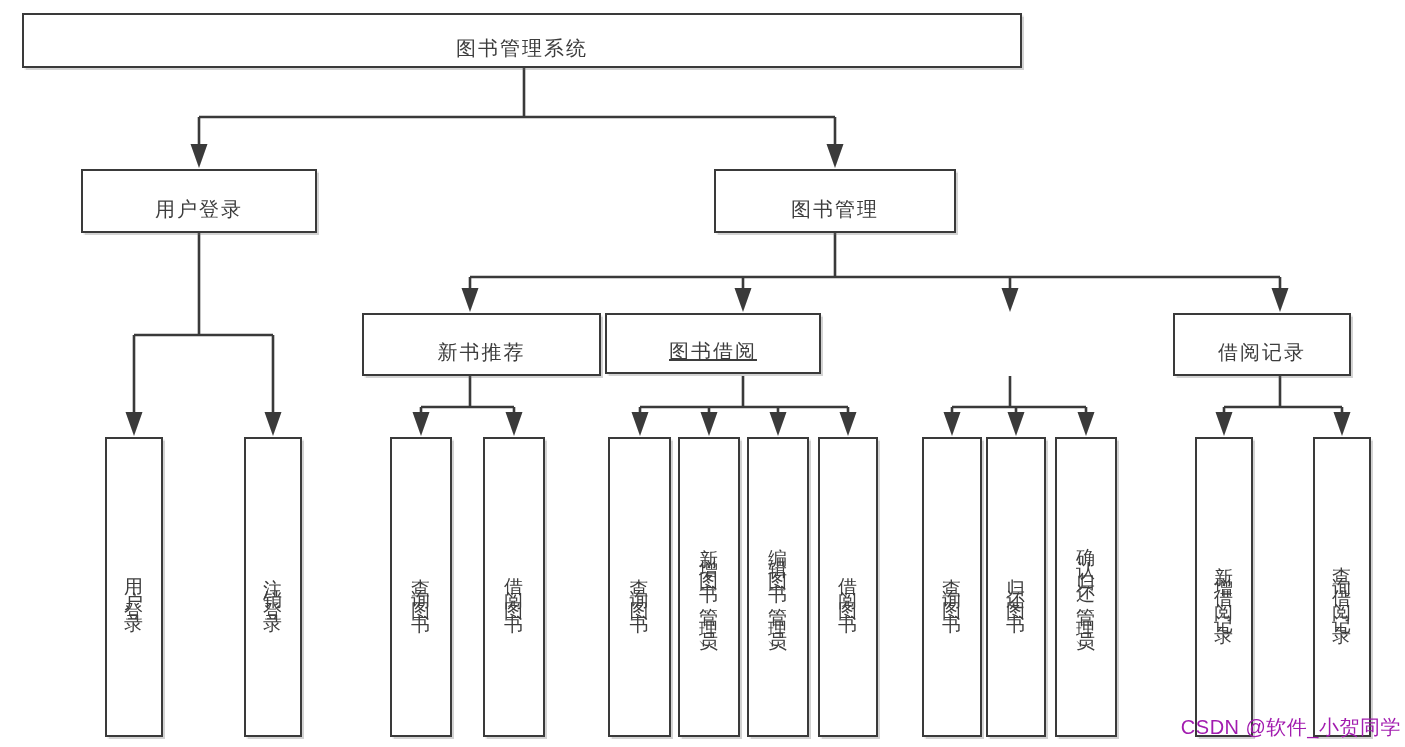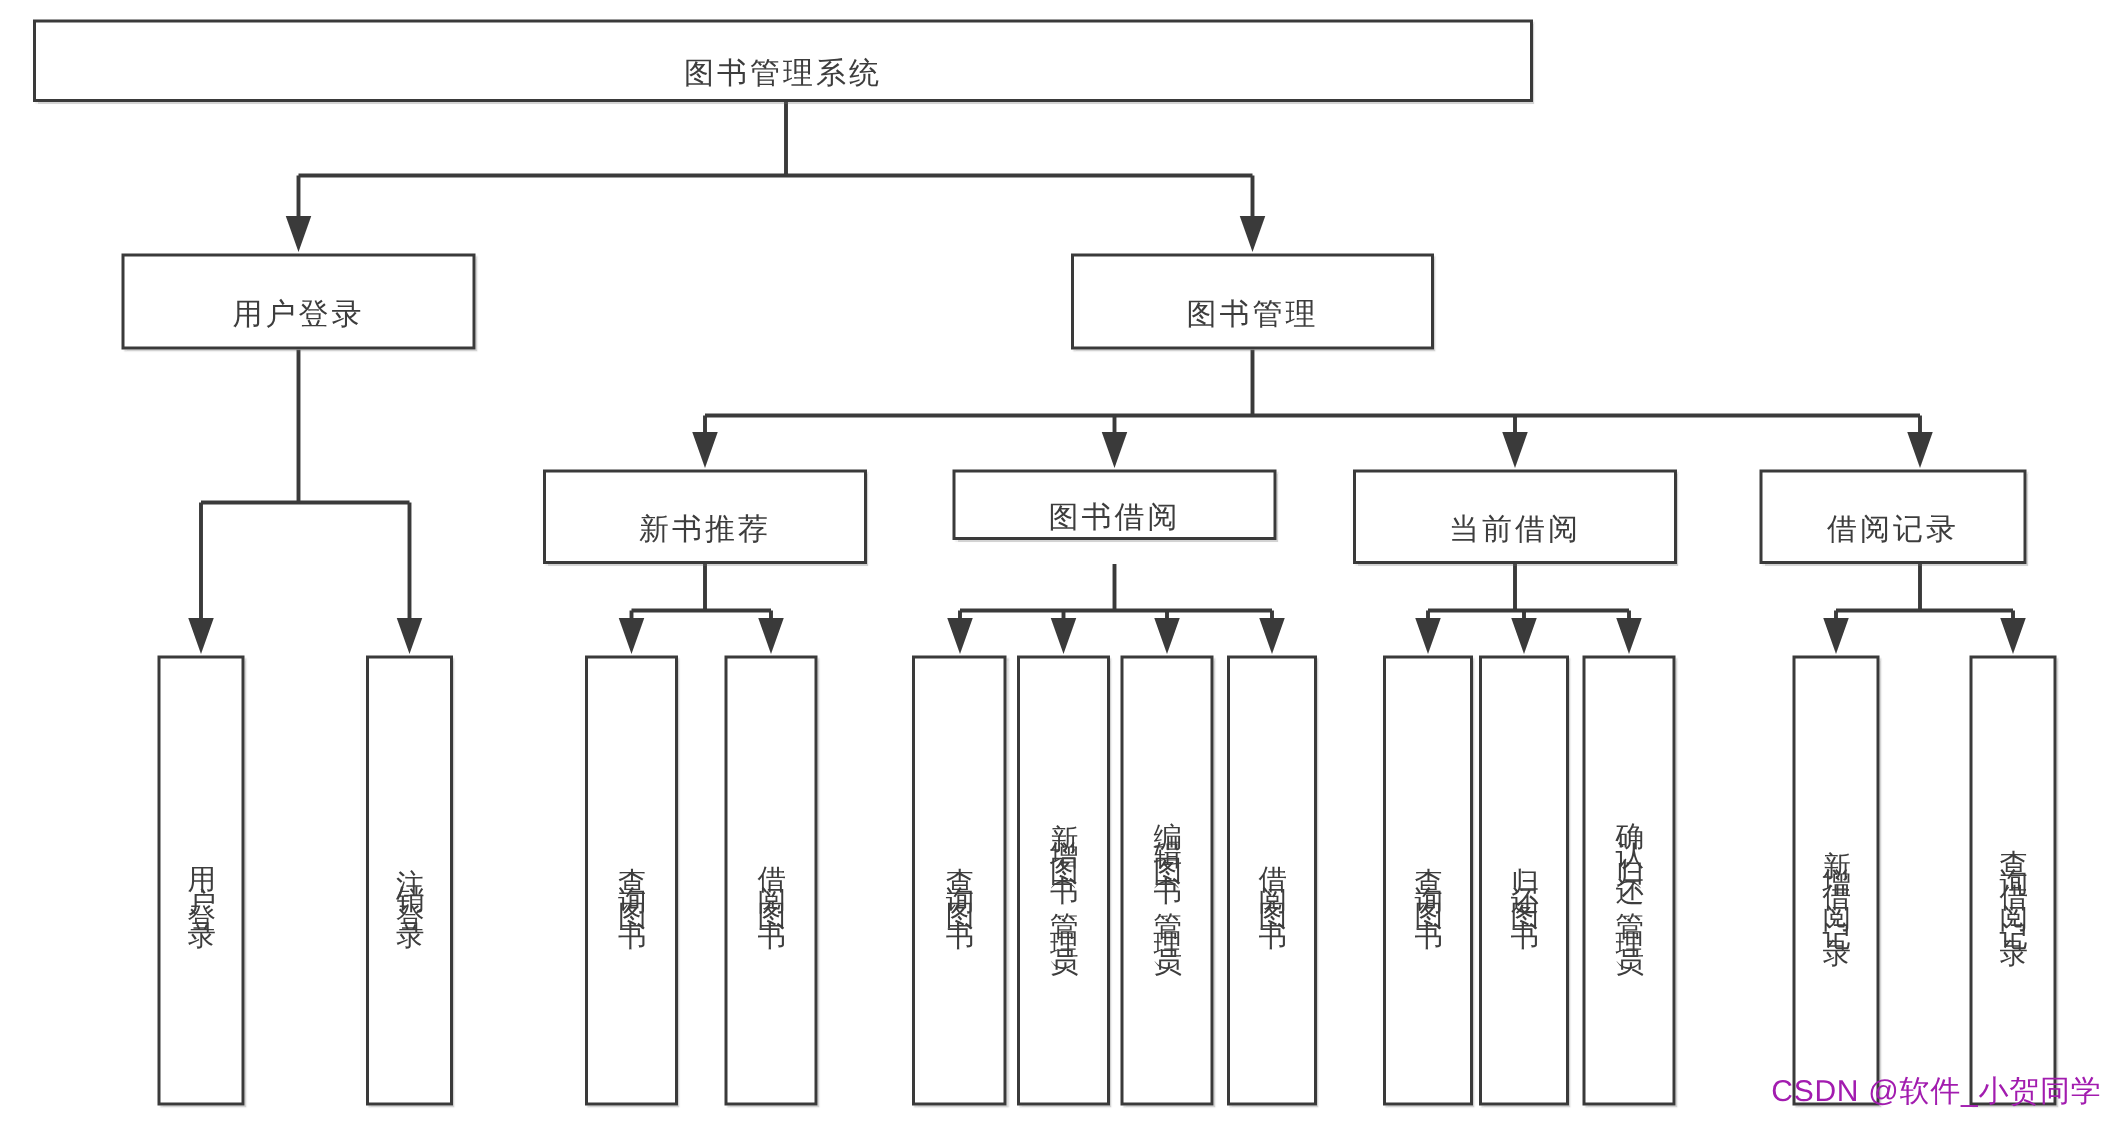--- a/index.html
+++ b/index.html
@@ -44,22 +44,22 @@
     text-orientation: mixed;
     font-size: 19px;
     letter-spacing: 12px;
     line-height: 1;
     white-space: nowrap;
   }
   
   .n-root            { left: 22px;   top: 13px;  width: 1000px; height: 55px; }
   .n-user-login      { left: 81px;   top: 169px; width: 236px;  height: 64px; }
   .n-book-mgmt       { left: 714px;  top: 169px; width: 242px;  height: 64px; }
-  .n-new-books       { left: 362px;  top: 313px; width: 216px;  height: 63px; }
-  .n-book-borrow     { left: 635px;  top: 313px; width: 216px;  height: 47px; }
+  .n-new-books       { left: 362px;  top: 313px; width: 239px;  height: 63px; }
+  .n-book-borrow     { left: 605px;  top: 313px; width: 216px;  height: 61px; text-decoration: underline; }
   .n-current-borrow  { left: 902px;  top: 313px; width: 216px;  height: 63px; }
   .n-borrow-records  { left: 1173px; top: 313px; width: 178px;  height: 63px; }
   .leaf              { top: 437px; height: 300px; }
   .l-ul1 { left: 105px;  width: 58px; }
   .l-ul2 { left: 244px;  width: 58px; }
   .l-nb1 { left: 390px;  width: 62px; }
   .l-nb2 { left: 483px;  width: 62px; }
   .l-bb1 { left: 608px;  width: 63px; }
   .l-bb2 { left: 678px;  width: 62px; }
   .l-bb3 { left: 747px;  width: 62px; }
@@ -132,23 +132,20 @@
   <div class="box n-book-mgmt">
     <span class="h-label">图书管理</span>
   </div>
 
   <div class="box n-new-books">
     <span class="h-label">新书推荐</span>
   </div>
   <div class="box n-book-borrow">
     <span class="h-label">图书借阅</span>
   </div>
-  <div class="box n-current-borrow">
-    <span class="h-label">当前借阅</span>
-  </div>
   <div class="box n-borrow-records">
     <span class="h-label">借阅记录</span>
   </div>
 
   <div class="box leaf l-ul1">
     <span class="v-label">用户登录</span>
   </div>
   <div class="box leaf l-ul2">
     <span class="v-label">注销登录</span>
   </div>

